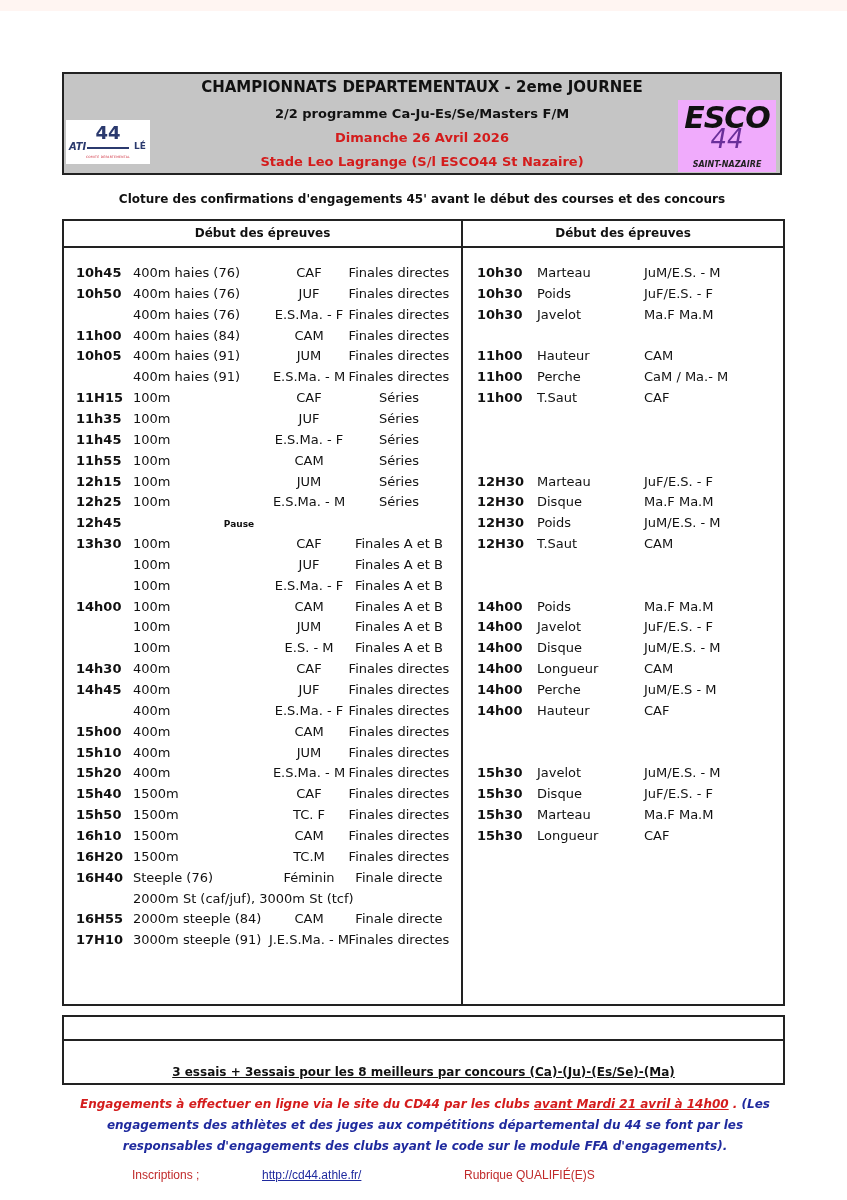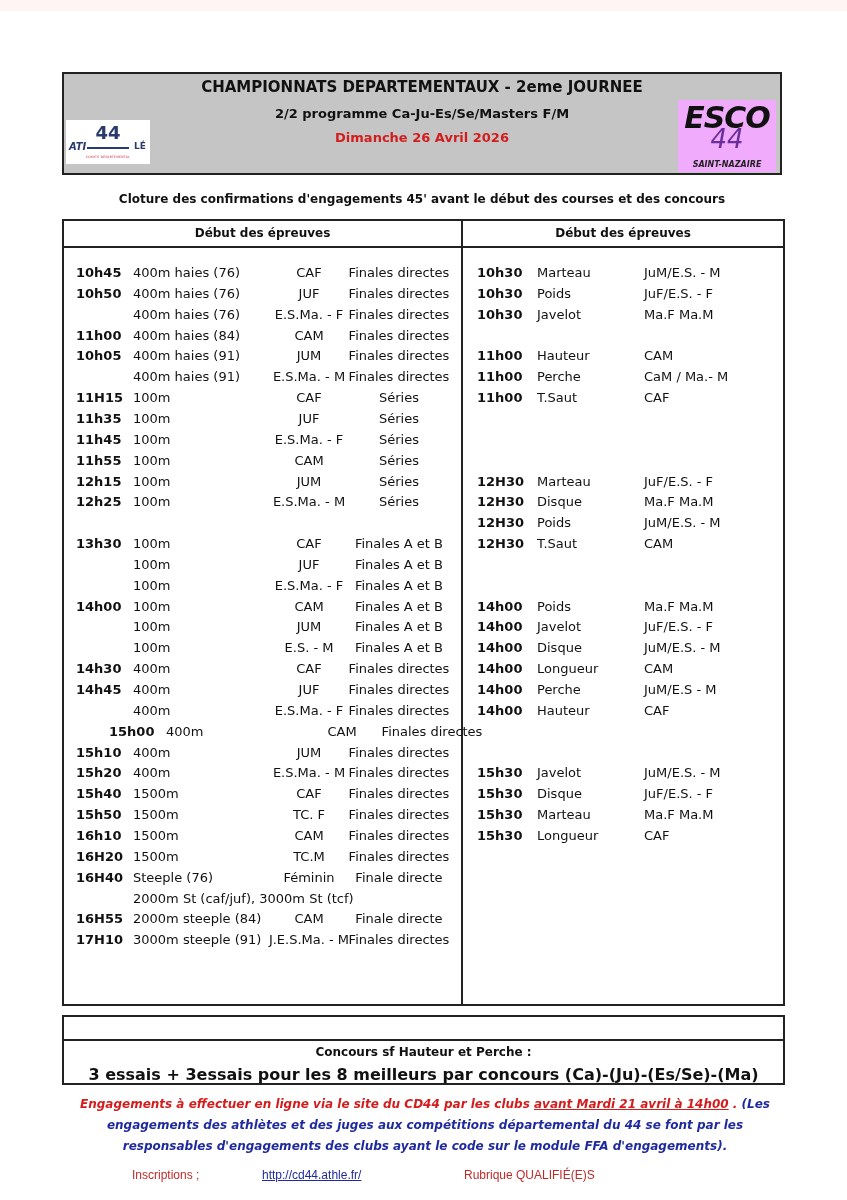--- a/index.html
+++ b/index.html
@@ -62,41 +62,42 @@
   .r .event { left:473px; }
   .r .cat { left:580px; }
 
   .podium {
     position:absolute; left:62px; top:1015px; width:723px; height:70px;
     border:2px solid #222; box-sizing:border-box;
   }
   .podium .p1 { position:absolute; left:0; top:3px; width:100%; text-align:center; font-size:12px; font-weight:bold; }
   .podium .sep { position:absolute; left:0; top:22px; width:100%; height:2px; background:#222; }
   .podium .p2 { position:absolute; left:0; top:28px; width:100%; text-align:center; font-size:12px; font-weight:bold; }
-  .podium .p3 { position:absolute; left:0; top:48px; width:100%; text-align:center; font-size:16px; font-weight:bold; }
+  .podium .p3 { position:absolute; left:0; top:48px; width:100%; text-align:center; font-size:12px; font-weight:bold;text-decoration:underline; }
 
   .eng { position:absolute; left:70px; top:1094px; width:710px; text-align:center; font-size:12px; font-weight:bold;
     font-style:italic; line-height:21px; color:#1f2a9e; }
   .eng .red { color:#d41c1c; }
   .eng .u { text-decoration:underline; }
 
   .foot { position:absolute; top:1168px; font-size:12px; font-family:"Liberation Sans", sans-serif; }
   .foot.a { left:132px; color:#c02a2a; }
   .foot.b { left:262px; color:#1f2a9e; text-decoration:underline; }
   .foot.c { left:464px; color:#c02a2a; }
 </style>
 </head>
 <body>
 
 <div class="topstrip"></div>
 
 <div class="header">
   <div class="line h-title">CHAMPIONNATS DEPARTEMENTAUX - 2eme JOURNEE</div>
   <div class="line h-sub">2/2 programme Ca-Ju-Es/Se/Masters  F/M</div>
   <div class="line h-date">Dimanche 26 Avril 2026</div>
+  <div class="line h-place">Stade Leo Lagrange (S/l ESCO44 St Nazaire)</div>
 
   <div class="logo-left">
     <div class="num">44</div>
     <div class="ati">ATI</div>
     <div class="bar"></div>
     <div class="le">LÉ</div>
     <div class="cd">COMITÉ DÉPARTEMENTAL</div>
   </div>
 
   <div class="logo-right">
@@ -178,20 +179,24 @@
       <span class="event">100m</span>
       <span class="cat">JUM</span>
       <span class="phase">Séries</span>
     </div>
     <div class="row l" style="top: 273.35px; left: 0px; width: 397px;">
       <span class="time">12h25</span>
       <span class="event">100m</span>
       <span class="cat">E.S.Ma. - M</span>
       <span class="phase">Séries</span>
     </div>
+    <div class="row l" style="top: 294.2px; left: 0px; width: 397px;">
+      <span class="time">12h45</span>
+      <span class="pause">Pause</span>
+    </div>
     <div class="row l" style="top: 315.05px; left: 0px; width: 397px;">
       <span class="time">13h30</span>
       <span class="event">100m</span>
       <span class="cat">CAF</span>
       <span class="phase">Finales A et B</span>
     </div>
     <div class="row l" style="top: 335.9px; left: 0px; width: 397px;">
       <span class="time"></span>
       <span class="event">100m</span>
       <span class="cat">JUF</span>
@@ -232,21 +237,21 @@
       <span class="event">400m</span>
       <span class="cat">JUF</span>
       <span class="phase">Finales directes</span>
     </div>
     <div class="row l" style="top: 481.85px; left: 0px; width: 397px;">
       <span class="time"></span>
       <span class="event">400m</span>
       <span class="cat">E.S.Ma. - F</span>
       <span class="phase">Finales directes</span>
     </div>
-    <div class="row l" style="top: 502.7px; left: 0px; width: 397px; margin-left: 33px;">
+    <div class="row l" style="top: 502.7px; left: 0px; width: 397px;">
       <span class="time">15h00</span>
       <span class="event">400m</span>
       <span class="cat">CAM</span>
       <span class="phase">Finales directes</span>
     </div>
     <div class="row l" style="top: 523.55px; left: 0px; width: 397px;">
       <span class="time">15h10</span>
       <span class="event">400m</span>
       <span class="cat">JUM</span>
       <span class="phase">Finales directes</span>
@@ -402,21 +407,20 @@
     </div>
     <div class="row r" style="top: 606.95px; left: 0px; width: 719px;">
       <span class="time">15h30</span>
       <span class="event">Longueur</span>
       <span class="cat">CAF</span>
     </div>
   </div>
 
 <div class="podium">
   <div class="sep"></div>
-  <div class="p2">Concours sf Hauteur et Perche :</div>
   <div class="p3">3 essais + 3essais pour les 8 meilleurs par concours (Ca)-(Ju)-(Es/Se)-(Ma)</div>
 </div>
 
 <div class="eng">
   <span class="red">Engagements à effectuer en ligne via le site du CD44 par les clubs </span><span class="red u">avant Mardi 21 avril à 14h00</span><span class="red"> . </span><span>(Les engagements des athlètes et des juges aux compétitions départemental du 44 se font par les responsables d'engagements des clubs ayant le code sur le module FFA d'engagements).</span>
 </div>
 
 <div class="foot a">Inscriptions ;</div>
 <a class="foot b">http://cd44.athle.fr/</a>
 <div class="foot c">Rubrique QUALIFIÉ(E)S</div>

